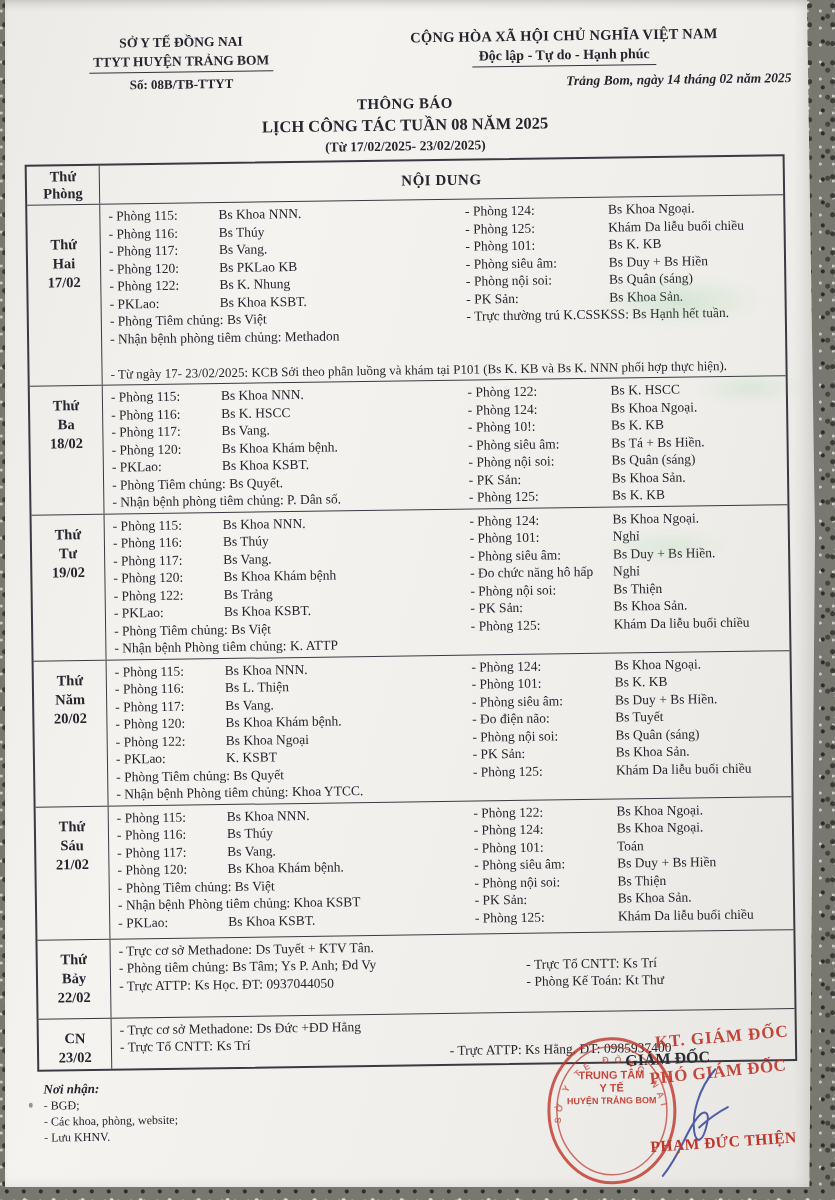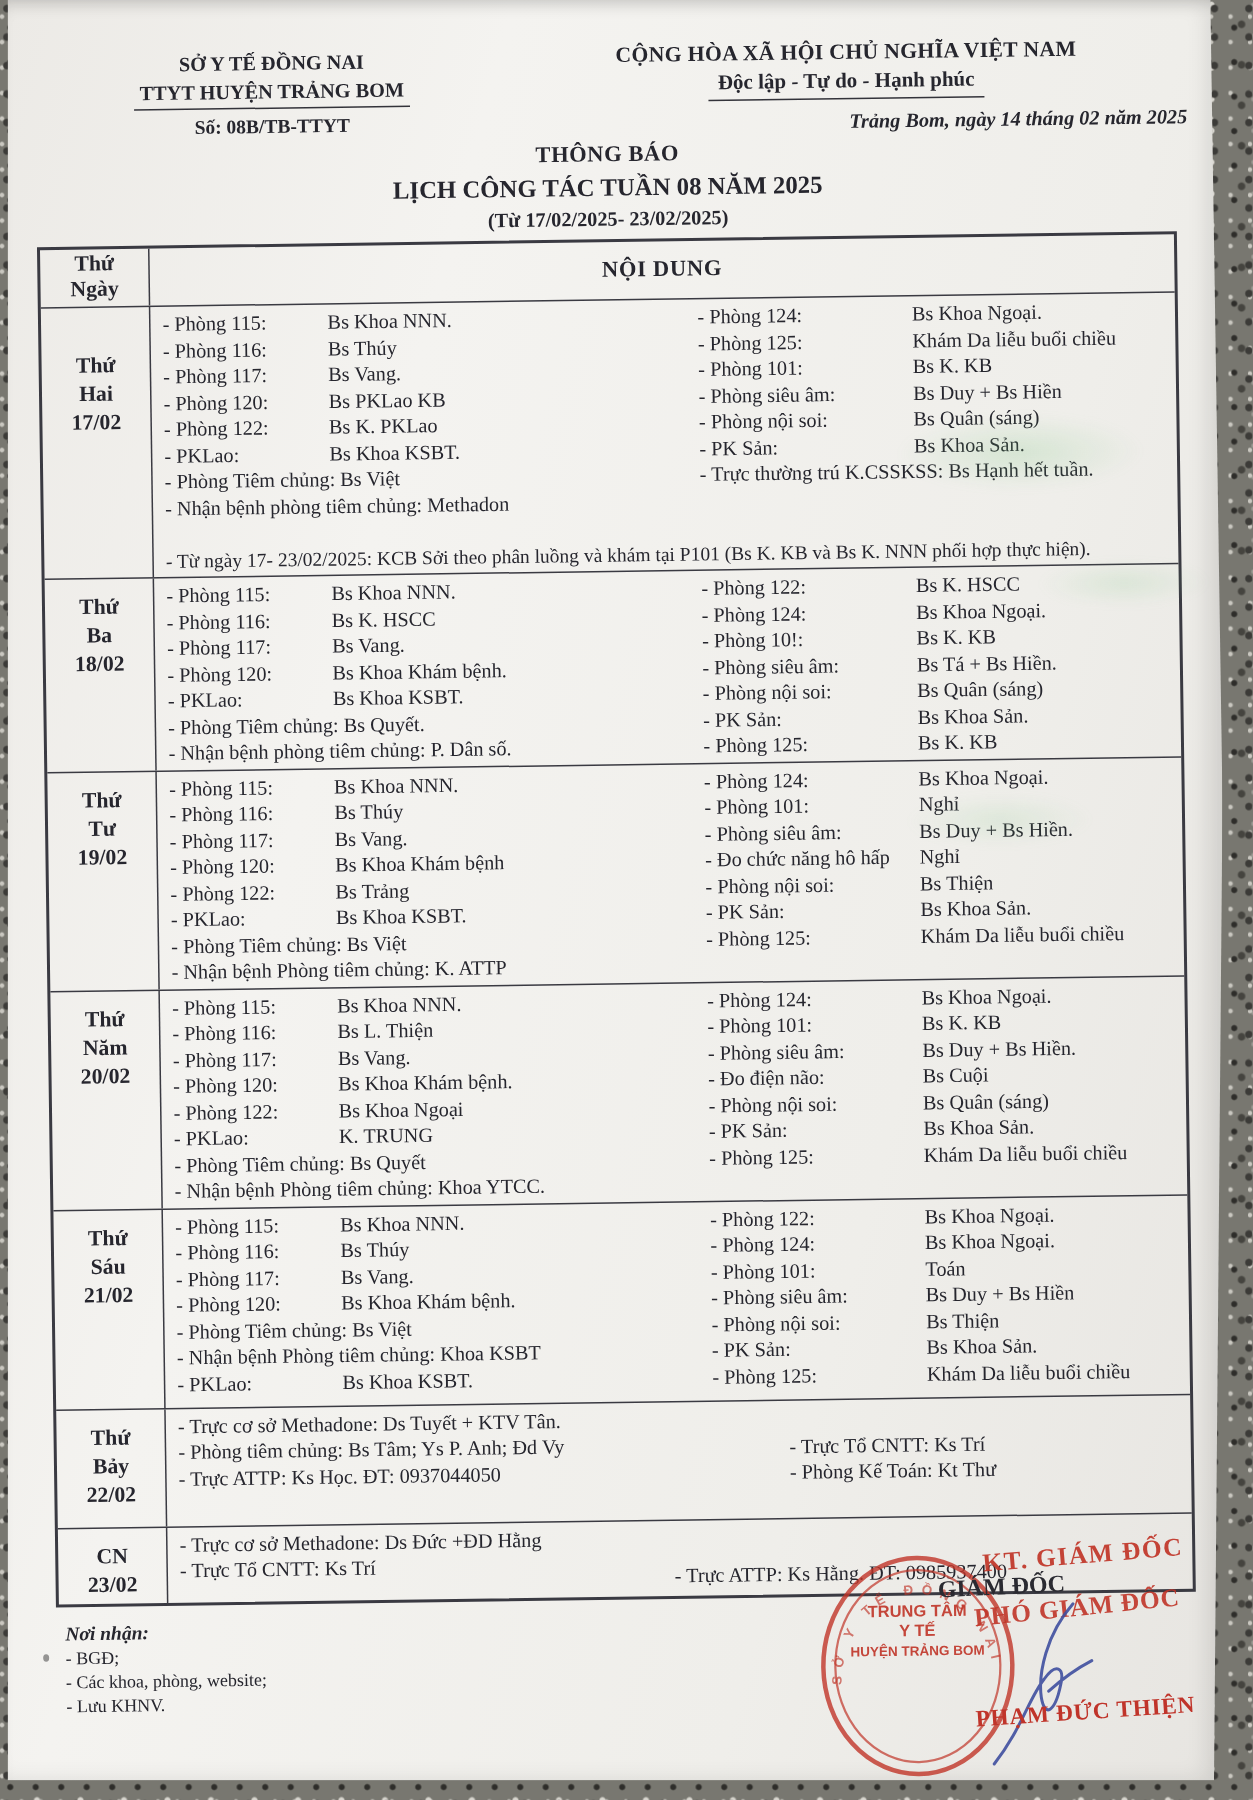--- a/index.html
+++ b/index.html
@@ -102,39 +102,39 @@
     <div class="title-block">
       <div class="t1">THÔNG BÁO</div>
       <div class="t2">LỊCH CÔNG TÁC TUẦN 08 NĂM 2025</div>
       <div class="t3">(Từ 17/02/2025- 23/02/2025)</div>
     </div>
 
     <div class="sched">
       <div class="thead">
         <div class="hdr-day">
           <div>Thứ</div>
-          <div>Ngày</div>
+          <div>Phòng</div>
         </div>
         <div class="hdr-content">NỘI DUNG</div>
       </div>
       <div id="schedule-rows">
           <div class="trow row-0">
             <div class="day-cell">
               <div>Thứ</div>
               <div>Hai</div>
               <div>17/02</div>
             </div>
             <div class="content-cell">
               <div class="cols">
                 <div class="col col-left">
                   <div class="entry"><span class="lbl pad">- Phòng 115:</span><span class="val">Bs Khoa NNN.</span></div>
                   <div class="entry"><span class="lbl pad">- Phòng 116:</span><span class="val">Bs Thúy</span></div>
                   <div class="entry"><span class="lbl pad">- Phòng 117:</span><span class="val">Bs Vang.</span></div>
                   <div class="entry"><span class="lbl pad">- Phòng 120:</span><span class="val">Bs PKLao KB</span></div>
-                  <div class="entry"><span class="lbl pad">- Phòng 122:</span><span class="val">Bs K. PKLao</span></div>
+                  <div class="entry"><span class="lbl pad">- Phòng 122:</span><span class="val">Bs K. Nhung</span></div>
                   <div class="entry"><span class="lbl pad">- PKLao:</span><span class="val">Bs Khoa KSBT.</span></div>
                   <div class="entry"><span class="lbl">- Phòng Tiêm chủng: Bs Việt</span></div>
                   <div class="entry"><span class="lbl">- Nhận bệnh phòng tiêm chủng: Methadon</span></div>
                 </div>
                 <div class="col col-right">
                   <div class="entry"><span class="lbl pad">- Phòng 124:</span><span class="val">Bs Khoa Ngoại.</span></div>
                   <div class="entry"><span class="lbl pad">- Phòng 125:</span><span class="val">Khám Da liễu buổi chiều</span></div>
                   <div class="entry"><span class="lbl pad">- Phòng 101:</span><span class="val">Bs K. KB</span></div>
                   <div class="entry"><span class="lbl pad">- Phòng siêu âm:</span><span class="val">Bs Duy + Bs Hiền</span></div>
                   <div class="entry"><span class="lbl pad">- Phòng nội soi:</span><span class="val">Bs Quân (sáng)</span></div>
@@ -211,29 +211,29 @@
               <div>20/02</div>
             </div>
             <div class="content-cell">
               <div class="cols">
                 <div class="col col-left">
                   <div class="entry"><span class="lbl pad">- Phòng 115:</span><span class="val">Bs Khoa NNN.</span></div>
                   <div class="entry"><span class="lbl pad">- Phòng 116:</span><span class="val">Bs L. Thiện</span></div>
                   <div class="entry"><span class="lbl pad">- Phòng 117:</span><span class="val">Bs Vang.</span></div>
                   <div class="entry"><span class="lbl pad">- Phòng 120:</span><span class="val">Bs Khoa Khám bệnh.</span></div>
                   <div class="entry"><span class="lbl pad">- Phòng 122:</span><span class="val">Bs Khoa Ngoại</span></div>
-                  <div class="entry"><span class="lbl pad">- PKLao:</span><span class="val">K. TRUNG</span></div>
+                  <div class="entry"><span class="lbl pad">- PKLao:</span><span class="val">K. KSBT</span></div>
                   <div class="entry"><span class="lbl">- Phòng Tiêm chủng: Bs Quyết</span></div>
                   <div class="entry"><span class="lbl">- Nhận bệnh Phòng tiêm chủng: Khoa YTCC.</span></div>
                 </div>
                 <div class="col col-right">
                   <div class="entry"><span class="lbl pad">- Phòng 124:</span><span class="val">Bs Khoa Ngoại.</span></div>
                   <div class="entry"><span class="lbl pad">- Phòng 101:</span><span class="val">Bs K. KB</span></div>
                   <div class="entry"><span class="lbl pad">- Phòng siêu âm:</span><span class="val">Bs Duy + Bs Hiền.</span></div>
-                  <div class="entry"><span class="lbl pad">- Đo điện não:</span><span class="val">Bs Cuội</span></div>
+                  <div class="entry"><span class="lbl pad">- Đo điện não:</span><span class="val">Bs Tuyết</span></div>
                   <div class="entry"><span class="lbl pad">- Phòng nội soi:</span><span class="val">Bs Quân (sáng)</span></div>
                   <div class="entry"><span class="lbl pad">- PK Sản:</span><span class="val">Bs Khoa Sản.</span></div>
                   <div class="entry"><span class="lbl pad">- Phòng 125:</span><span class="val">Khám Da liễu buổi chiều</span></div>
                 </div>
               </div>
             </div>
           </div>
           <div class="trow row-4">
             <div class="day-cell">
               <div>Thứ</div>

